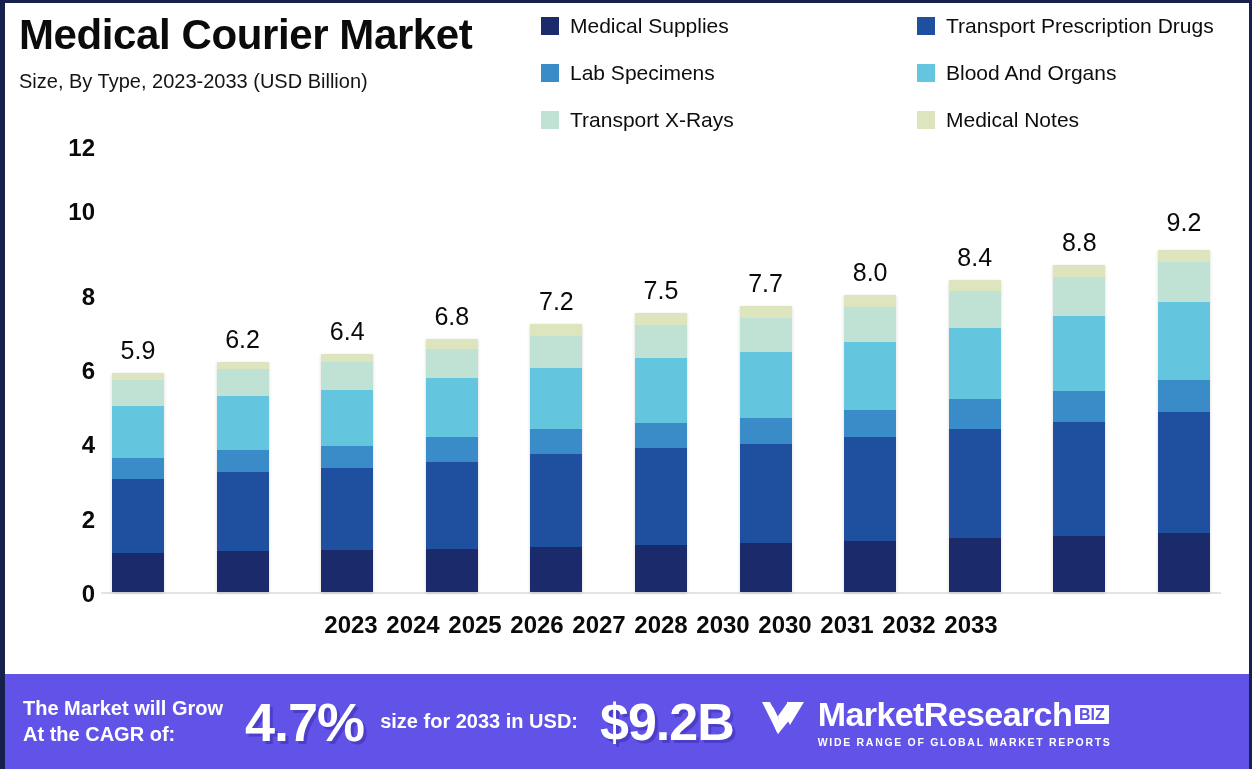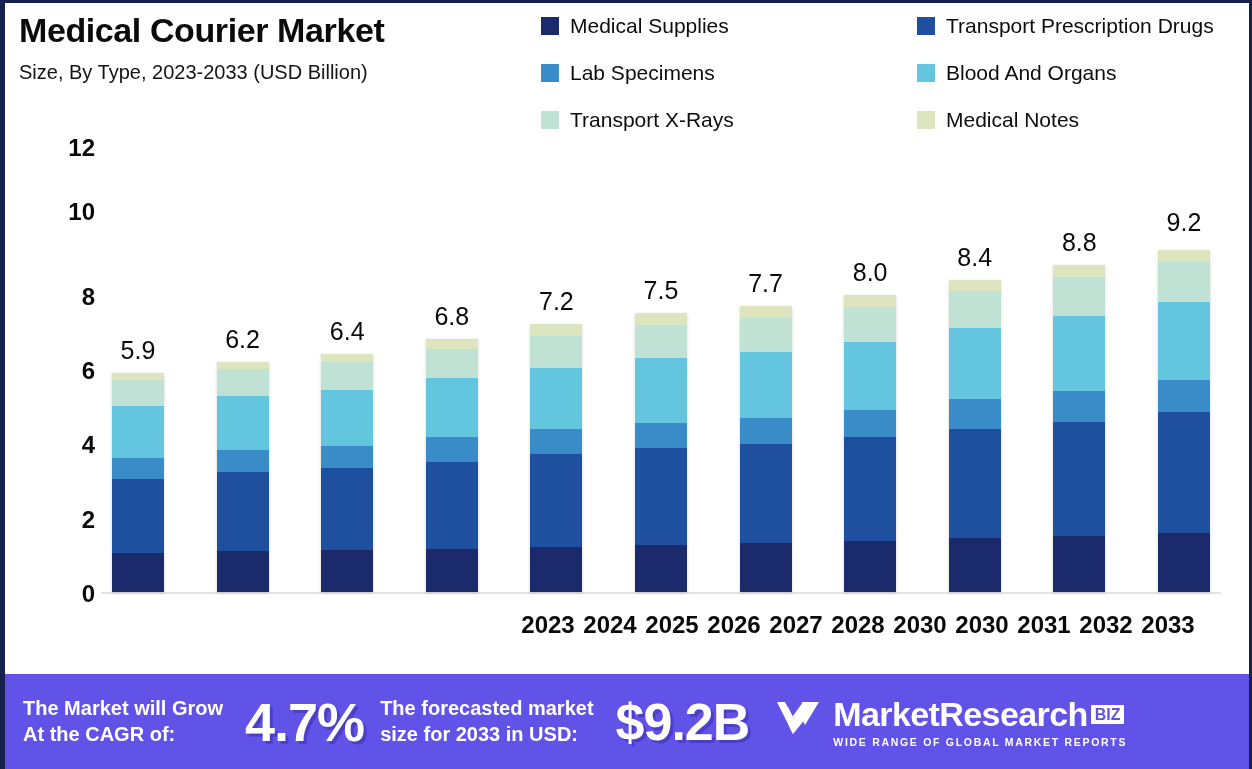--- a/index.html
+++ b/index.html
@@ -15,21 +15,21 @@
     background: #ffffff;
     border-left: 5px solid #16224d;
     border-top: 3px solid #16224d;
     border-right: 3px solid #16224d;
     overflow: hidden;
   }
 
   
   #header { position: absolute; left: 14px; top: 8px; width: 500px; }
   #chart-title {
-    font-size: 34px; font-weight: 700; color: #0b0b0b;
+    font-size: 42px; font-weight: 700; color: #0b0b0b;
     letter-spacing: -0.4px; line-height: 1.12; white-space: nowrap;
   }
   #chart-subtitle {
     font-size: 20px; font-weight: 400; color: #141414;
     margin-top: 12px; white-space: nowrap;
   }
 
   
   #legend {
     position: absolute; left: 536px; top: 12px; width: 712px;
@@ -77,23 +77,23 @@
     font-size: 25px; color: #0a0a0a; white-space: nowrap;
   }
   .bar-stack {
     width: 52px; display: flex; flex-direction: column-reverse;
     box-shadow: 0 1px 3px rgba(0,0,0,0.16);
   }
   .seg { width: 100%; }
 
   
   #x-axis-labels {
-    position: absolute; left: 80px; top: 608px;
+    position: absolute; left: 96px; top: 608px;
     width: 1120px; height: 44px;
-    display: flex; justify-content: flex-end; padding: 0 6px;
+    display: flex; justify-content: center; padding: 0 6px;
   }
   .x-tick {
     width: 62px; text-align: center;
     font-size: 24px; font-weight: 700; color: #0a0a0a;
   }
 
   
   #banner {
     position: absolute; left: 0; bottom: 0;
     width: 1252px; height: 95px;
@@ -320,21 +320,20 @@
       <div class="x-tick">2033</div>
     </div>
 
   <div id="banner">
     <div id="cagr-caption" class="banner-text-block">
       <div>The Market will Grow</div>
       <div>At the CAGR of:</div>
     </div>
     <div id="cagr-value">4.7%</div>
     <div id="size-caption" class="banner-text-block">
-      <div>The forecasted market</div>
       <div>size for 2033 in USD:</div>
     </div>
     <div id="size-value">$9.2B</div>
 
     <div id="brand">
       <span id="brand-mark">
         <svg width="46" height="42" viewBox="0 0 46 42" aria-hidden="true">
           <path d="M2 3 L10 3 L21 24 L17 33 Z" fill="#ffffff"></path>
           <path d="M17 33 L13 24 L28 3 L36 3 Z" fill="#ffffff"></path>
           <path d="M27 3 L35 3 L44 3 L30 26 L26 18 Z" fill="#ffffff"></path>

